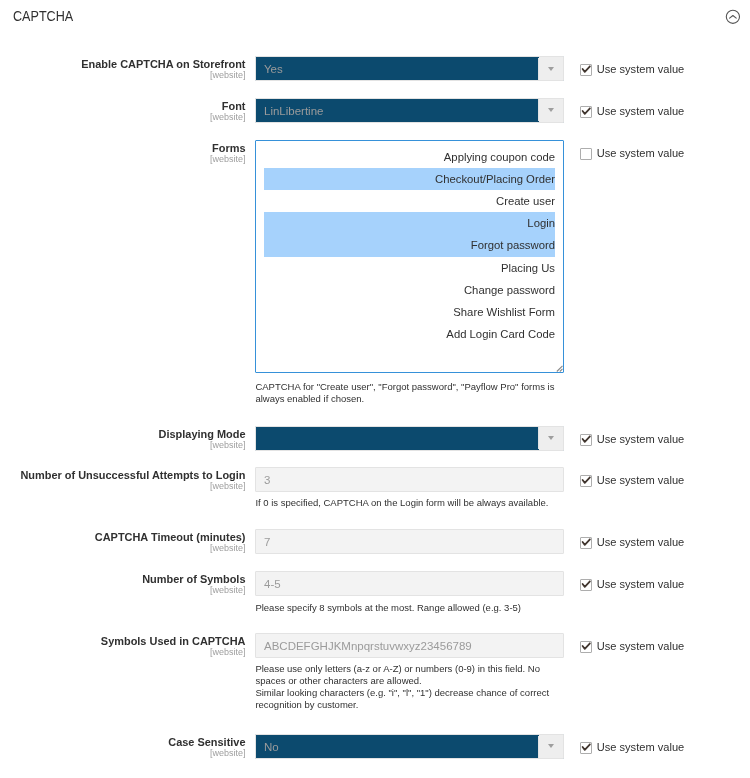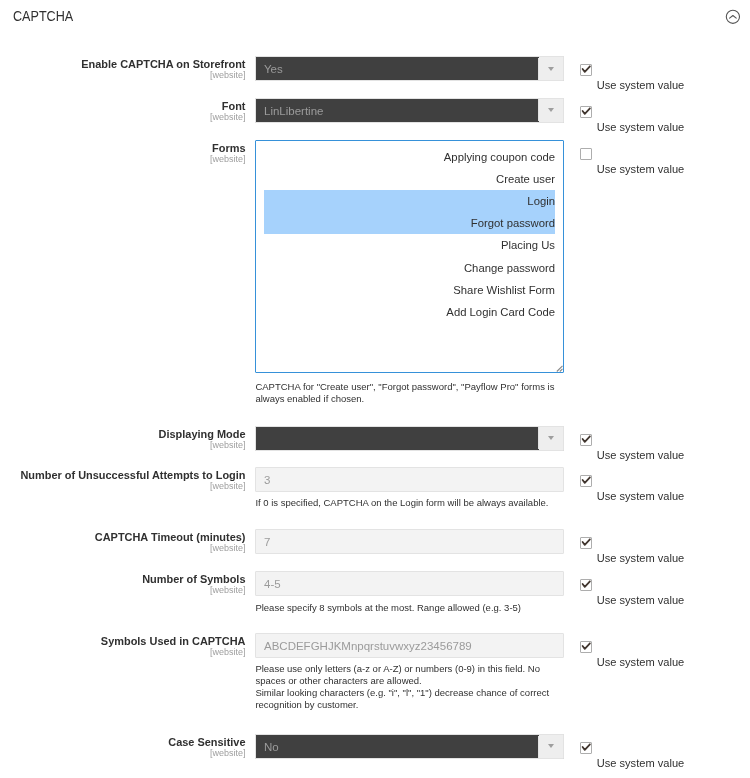--- a/index.html
+++ b/index.html
@@ -19,21 +19,21 @@
   .field{position:absolute;left:0;width:750px;}
   .lbl{position:absolute;right:504.5px;width:400px;text-align:right;
        font-size:10.95px;font-weight:bold;color:#303030;line-height:12px;white-space:nowrap;}
   .scope{display:block;font-size:9px;font-weight:normal;color:#9e9e9e;line-height:11px;
          margin-top:0px;}
 
   
   .ctl{position:absolute;left:255px;}
 
   .sel{position:relative;width:309px;height:25px;box-sizing:border-box;
-       border:1px solid #e3e3e3;background:#404040;border-radius:1px;}
+       border:1px solid #e3e3e3;background:#0c4a6e;border-radius:1px;}
   .sel .val{position:absolute;left:8px;top:-0.3px;height:25px;line-height:25px;
             font-size:11.5px;color:#9b9b9b;white-space:nowrap;}
   .sel .btn{position:absolute;left:283px;top:0;bottom:0;right:0;background:#eeeeee;}
   .sel .sep{position:absolute;left:282px;top:0.5px;bottom:0.5px;width:1px;background:#e3e3e3;}
   .sel .arrow{position:absolute;left:292px;top:9.4px;width:0;height:0;
               border-left:3.5px solid transparent;border-right:3.5px solid transparent;
               border-top:4.2px solid #9e9e9e;}
 
   .txt{position:relative;width:309px;height:25px;box-sizing:border-box;
        border:1px solid #e3e3e3;background:#f3f3f3;border-radius:1px;}
@@ -51,21 +51,21 @@
               padding-left:8px;white-space:nowrap;text-align:right;}
   .multi .opt.sel2{background:#a6d2fc;}
   .resize{position:absolute;right:0px;bottom:0px;width:7px;height:7px;}
 
   
   .usv{position:absolute;left:579.8px;white-space:nowrap;}
   .usv .box{position:absolute;left:0;top:0;width:12.2px;height:12.2px;box-sizing:border-box;
             border:1px solid #adadad;background:#fff;border-radius:1px;}
   .usv .tick{position:absolute;left:1px;top:0px;width:12px;height:12px;}
   .usv .cap{position:absolute;left:16.9px;top:-2.1px;font-size:11.1px;color:#303030;
-            line-height:15px;white-space:nowrap;margin-top:16px;}
+            line-height:15px;white-space:nowrap;}
 </style>
 </head>
 <body>
 
 <div class="page">
 
   <div class="section-title">CAPTCHA</div>
 
   <div class="collapse-btn">
     <svg width="16" height="16" viewBox="0 0 16 16">
@@ -119,20 +119,21 @@
   </div>
 
   <div class="field">
     <div class="lbl" style="top:142px">
       <span>Forms</span>
       <span class="scope">[website]</span>
     </div>
     <div class="ctl" style="top:140px">
       <div class="multi">
         <div class="opt">Applying coupon code</div>
+        <div class="opt sel2">Checkout/Placing Order</div>
         <div class="opt">Create user</div>
         <div class="opt sel2">Login</div>
         <div class="opt sel2">Forgot password</div>
         <div class="opt">Placing Us</div>
         <div class="opt">Change password</div>
         <div class="opt">Share Wishlist Form</div>
         <div class="opt">Add Login Card Code</div>
         <svg class="resize" viewBox="0 0 7 7">
             <path d="M6.5 0.8 L0.8 6.5 M6.5 3.8 L3.8 6.5" stroke="#8a8a8a" stroke-width="1.1" fill="none"></path>
           </svg>

